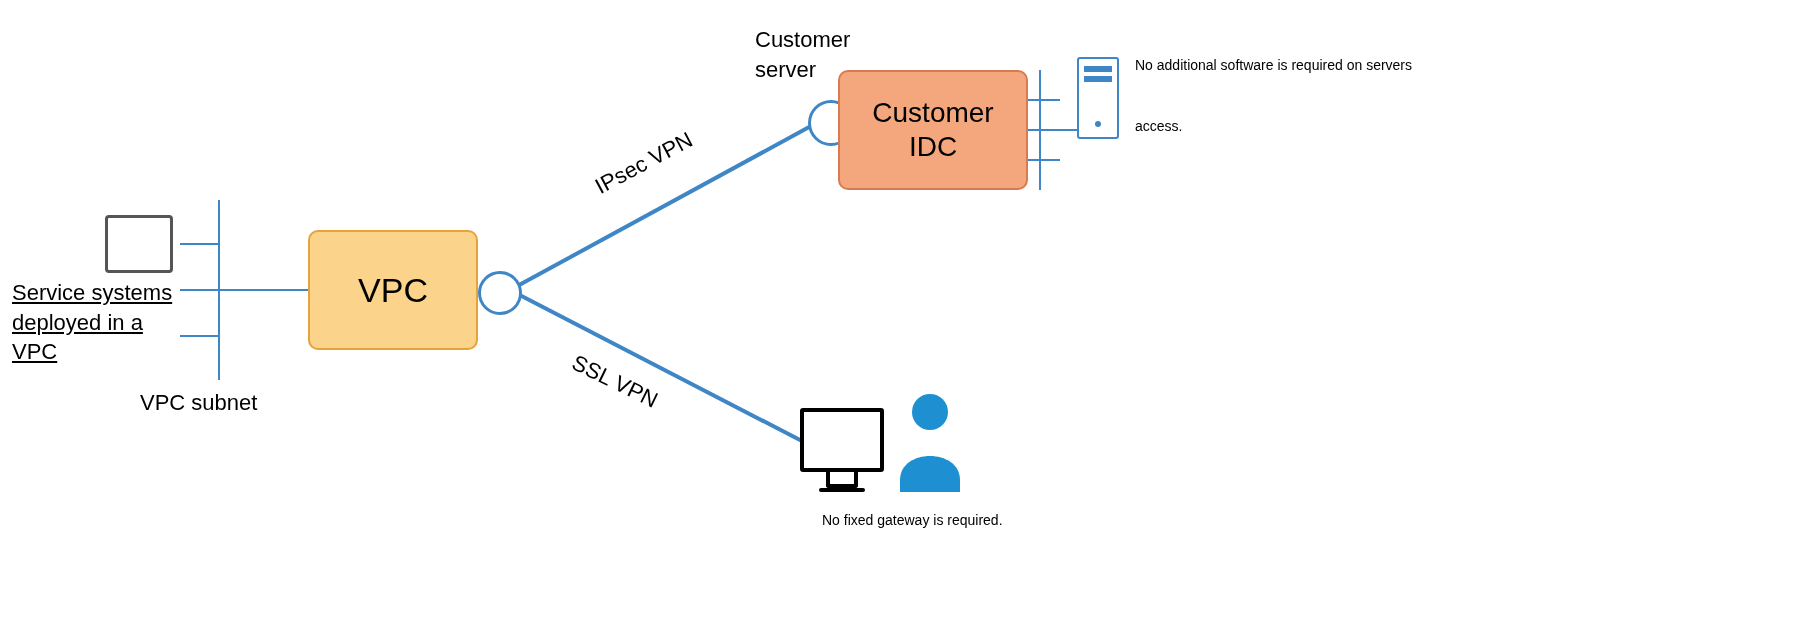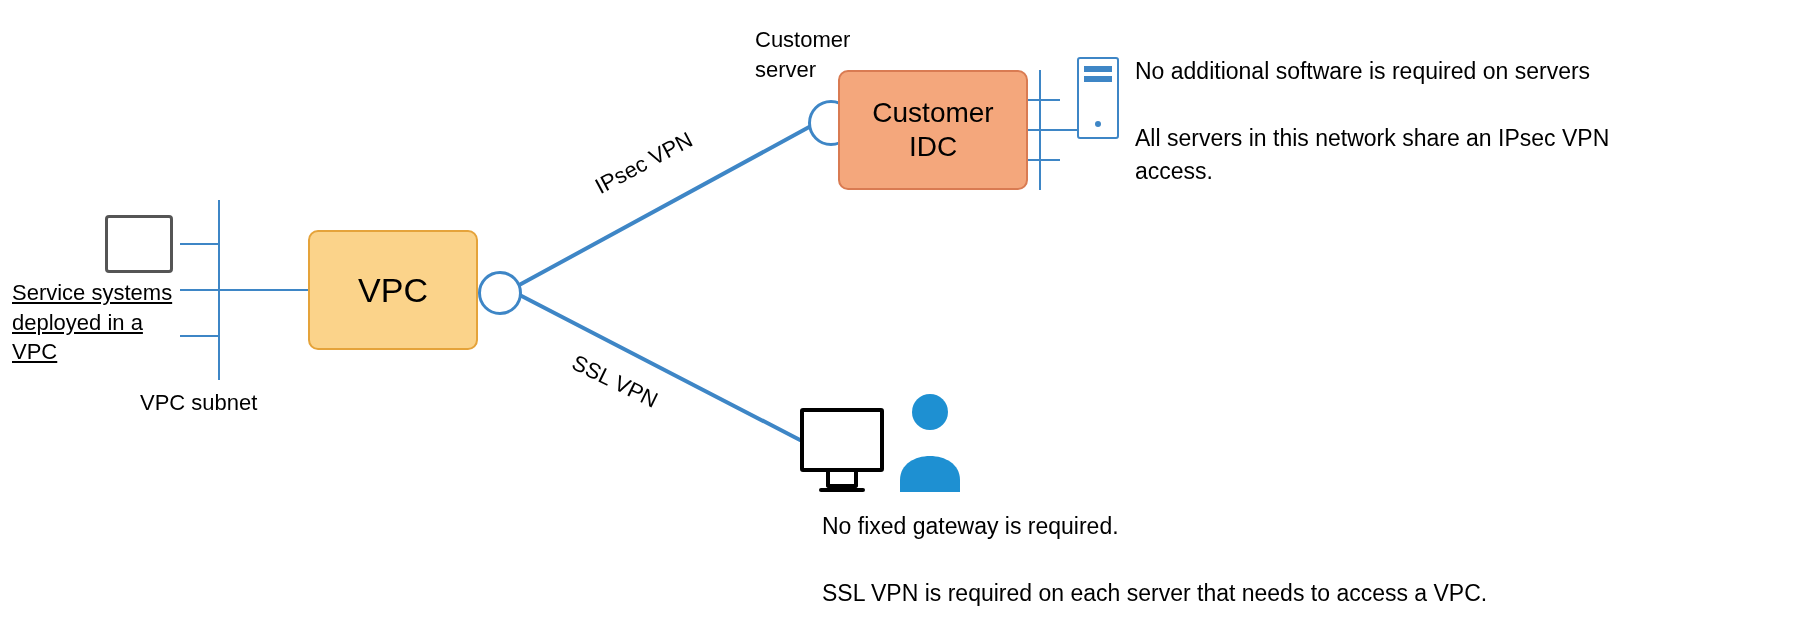--- a/index.html
+++ b/index.html
@@ -86,21 +86,21 @@
     border-radius: 0 0 3px 3px;
     margin: 0 auto;
   }
   .monitor-base {
     width: 46px;
     height: 4px;
     background: #000;
     margin: 0 auto;
     border-radius: 2px;
   }
-  .desc { font-size: 23px; line-height: 1.45; }
+  .desc { font-size: 14px; line-height: 1.45; }
 </style>
 </head>
 <body>
 
 <svg class="overlay" viewBox="0 0 1795 630">
 
   <g stroke="#3E86C6" stroke-width="2" fill="none">
     <line x1="219" y1="200" x2="219" y2="380"></line>
     <line x1="180" y1="244" x2="219" y2="244"></line>
     <line x1="180" y1="290" x2="308" y2="290"></line>
@@ -185,28 +185,27 @@
     <span>Customer</span><br>
     <span>IDC</span>
   </div>
 </div>
 
 <div class="abs" style="left:1078px; top:58px; width:40px; height:80px;"></div>
 
 <div class="abs desc" style="left:1135px; top:55px; width:640px;">
   <span>No additional software is required on servers</span><br>
   <br>
-  <span>All servers in this network share an IPsec VPN</span><br>
+  <br>
   <span>access.</span>
 </div>
 
 <div class="abs" style="left:800px; top:408px;">
   <div class="monitor"></div>
   <div class="monitor-stand"></div>
   <div class="monitor-base"></div>
 </div>
 <div class="abs" style="left:900px; top:392px; width:60px; height:100px;"></div>
 
 <div class="abs desc" style="left:790px; top:510px; width:900px;margin-left:32px;">
   <span>No fixed gateway is required.</span><br>
   <br>
-  <span>SSL VPN is required on each server that needs to access a VPC.</span>
 </div>
 
 </body></html>

